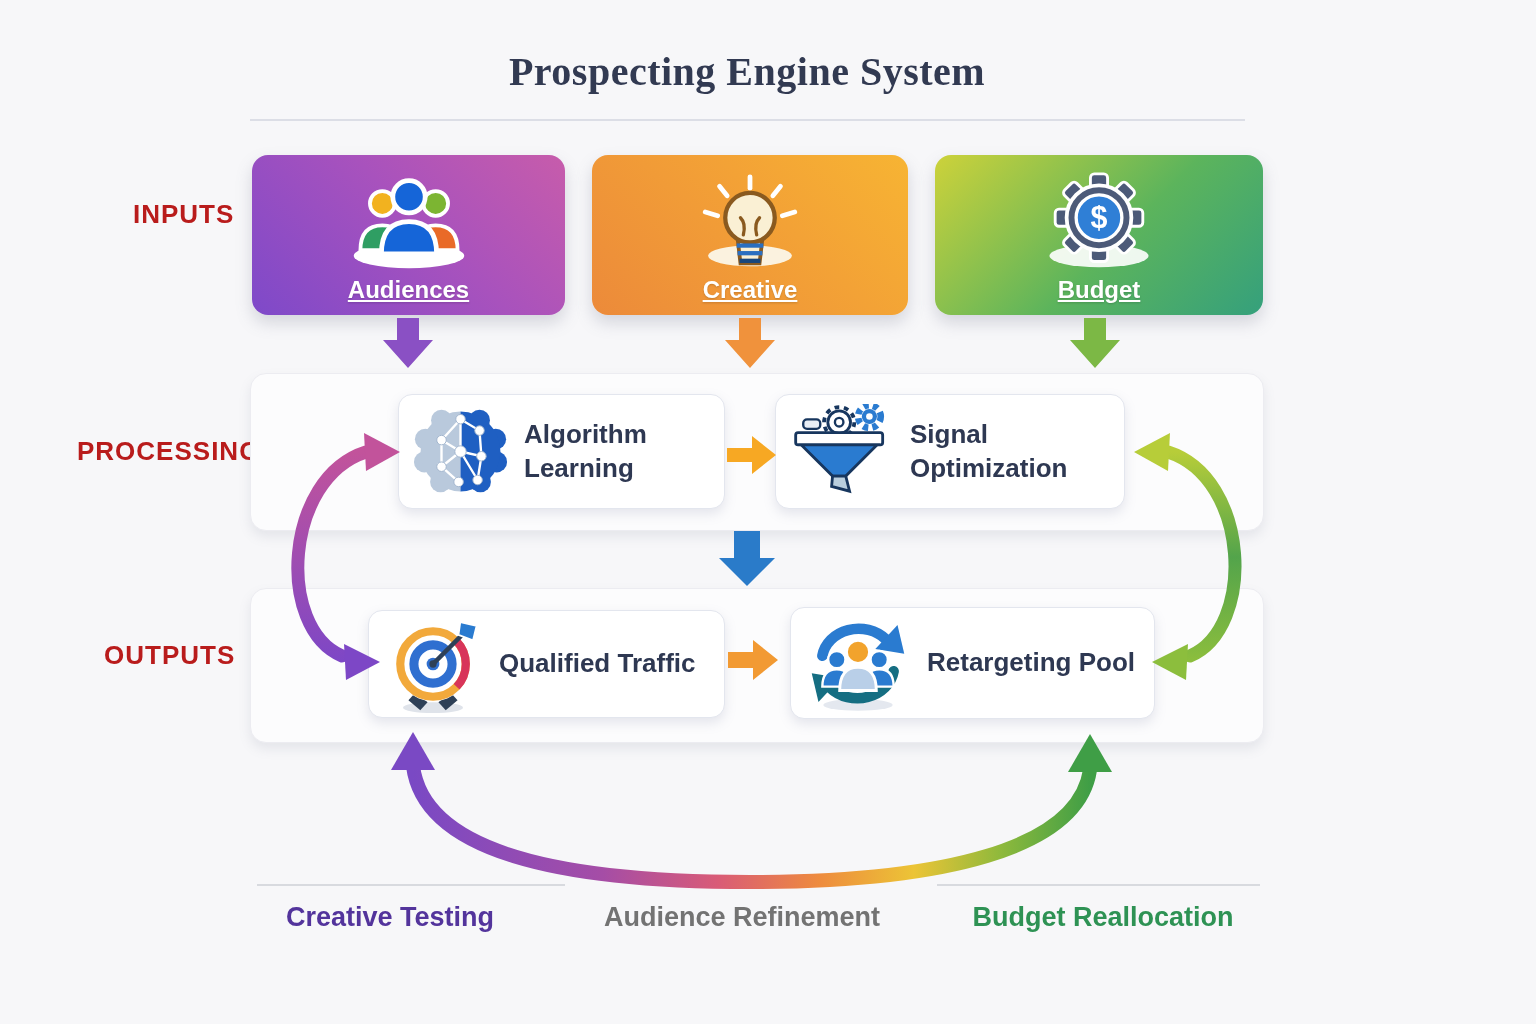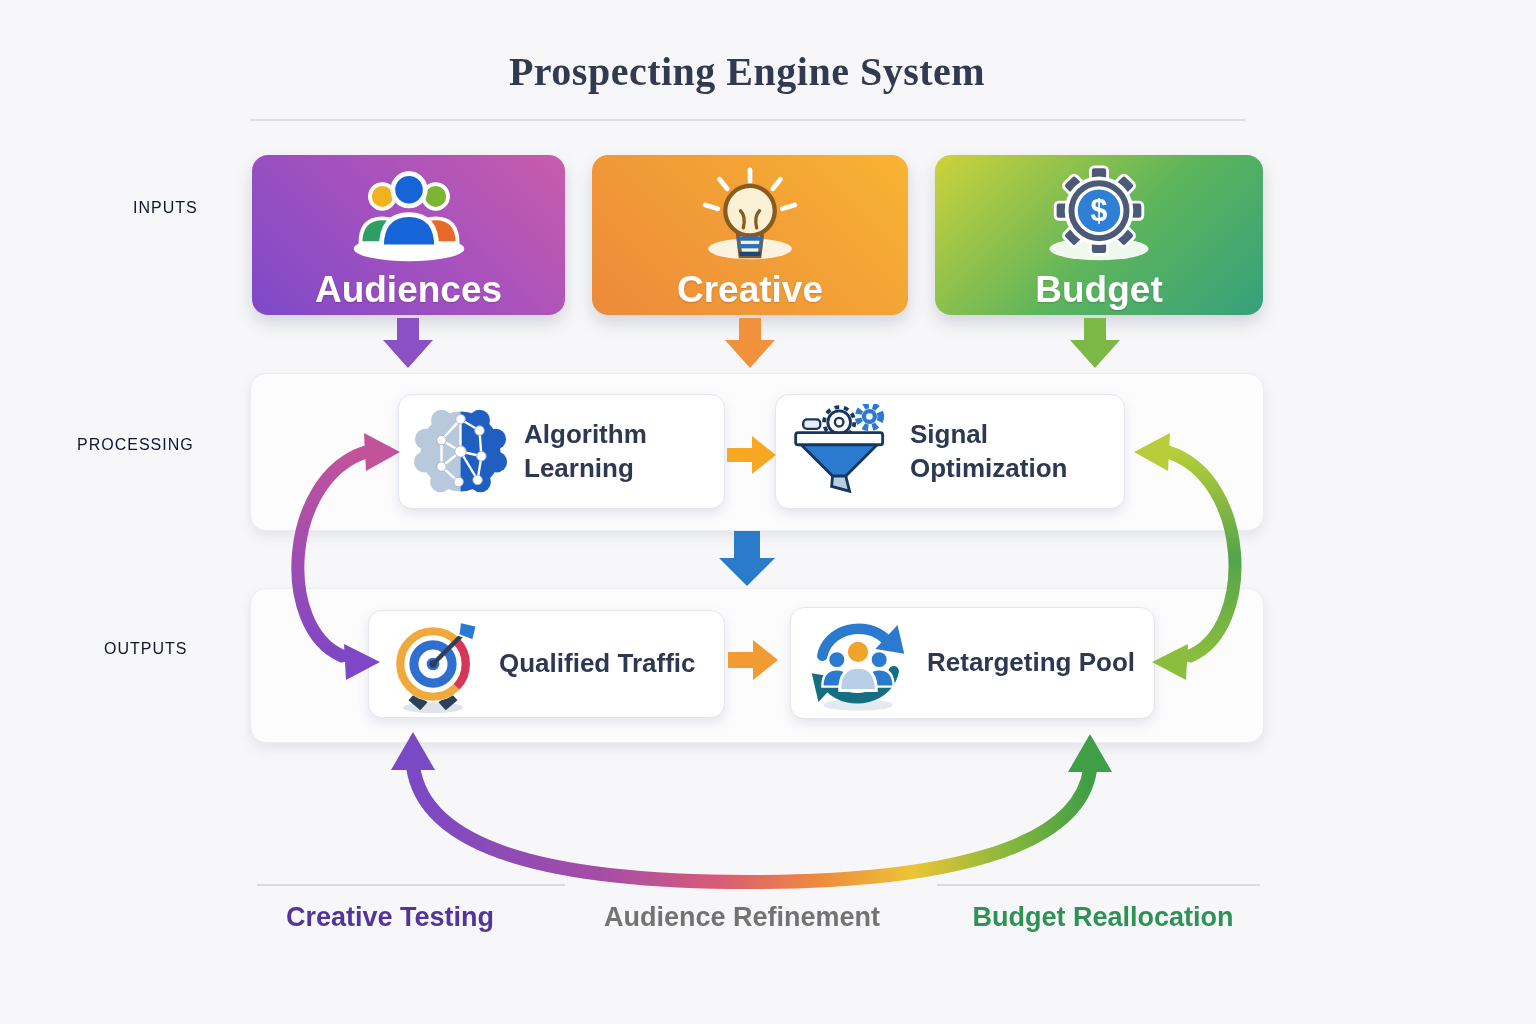--- a/index.html
+++ b/index.html
@@ -7,37 +7,37 @@
     position:relative;width:1536px;height:1024px;overflow:hidden;
     background:#f7f7f9;font-family:"Liberation Sans",sans-serif;
   }
   .title{
     position:absolute;left:0;top:48px;width:1494px;margin:0;text-align:center;
     font-size:40px;font-weight:700;color:#323a52;letter-spacing:.5px;font-family:Liberation Serif, serif;
   }
   .title-divider{position:absolute;left:250px;top:119px;width:995px;height:2px;background:#dcdee6;}
 
   .row-label{
-    position:absolute;font-size:16px;font-weight:400;color:#0f172a;letter-spacing:1px;
+    position:absolute;font-size:26px;font-weight:700;color:#b91c1c;letter-spacing:1px;
   }
   #lbl-inputs{left:133px;top:199px;}
   #lbl-processing{left:77px;top:436px;}
   #lbl-outputs{left:104px;top:640px;}
 
   
   .card{
     position:absolute;top:155px;height:160px;border-radius:16px;
     display:flex;flex-direction:column;align-items:center;justify-content:center;
     box-shadow:0 8px 16px rgba(110,115,140,.25);
   }
   .card-audiences{left:252px;width:313px;background:linear-gradient(45deg,#7e49c9 0%,#a852bd 55%,#c75cab 100%);}
   .card-creative {left:592px;width:316px;background:linear-gradient(45deg,#ec8a3a 0%,#f3a236 60%,#f7b433 100%);text-align:center;}
   .card-budget   {left:935px;width:328px;background:linear-gradient(135deg,#cdd23a 0%,#5cb45c 55%,#35a07c 100%);}
   .card-icon{width:150px;height:100px;margin-top:6px;}
-  .card-label{font-size:37px;font-weight:700;color:#ffffff;margin-top:4px;text-shadow:0 1px 2px rgba(0,0,0,.18);}
+  .card-label{font-size:24px;font-weight:700;color:#ffffff;margin-top:4px;text-shadow:0 1px 2px rgba(0,0,0,.18);text-decoration:underline;}
 
   
   .band{
     position:absolute;left:250px;width:1012px;background:#fcfcfd;border:1px solid #ececf1;
     border-radius:16px;box-shadow:0 6px 12px rgba(120,125,150,.14);
   }
   .band-processing{top:373px;height:156px;}
   .band-outputs{top:588px;height:153px;}
 
   

